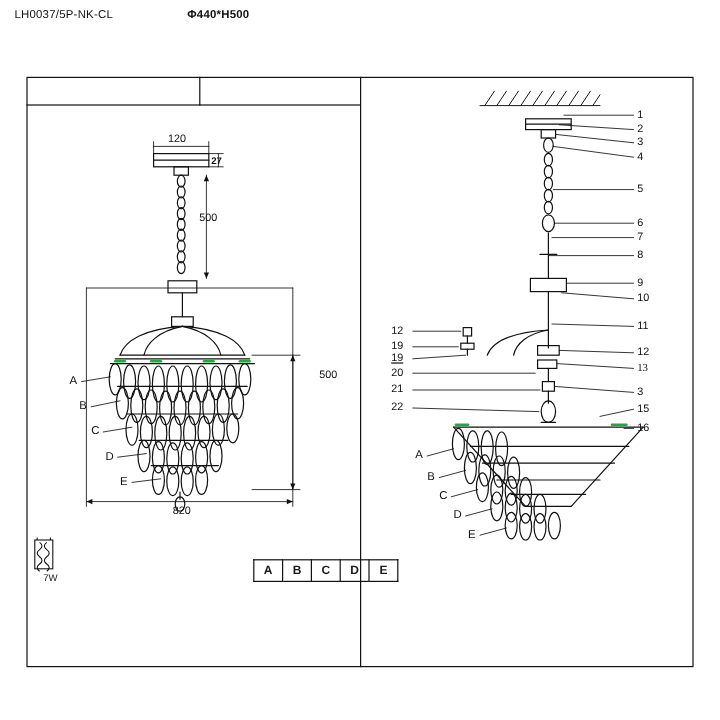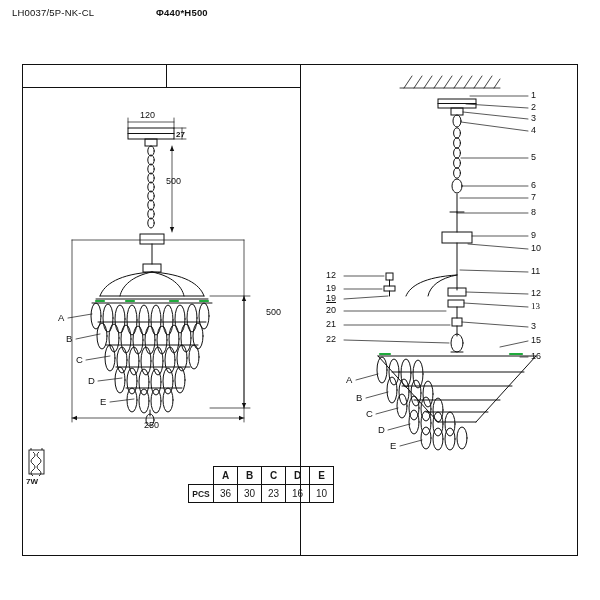--- a/index.html
+++ b/index.html
@@ -101,24 +101,24 @@
   }
   .bom td.head { font-weight: bold; }
   .bom td.rowlabel {
     width: 24px;
     font-size: 8.5px;
     font-weight: bold;
   }
   .bom td.blank { border: none; }
   .bulb-label {
     position: absolute;
-    left: 26px;
+    left: 36px;
     top: 477px;
     font-size: 8px;
-    font-weight: bold;
+    font-weight: normal;
   }
 </style>
 </head>
 <body>
 
 <div id="sheet">
 
   <div class="frame"></div>
   <div class="divider-v"></div>
   <div class="title-row">
@@ -412,21 +412,21 @@
         <line x1="380" y1="354" x2="390" y2="354"></line>
         <line x1="510" y1="354" x2="522" y2="354"></line>
       </g>
     </g>
   </svg>
 
   <div class="lbl" style="left:140px; top:110px;">120</div>
   <div class="lbl lbl-sm" style="left:176px; top:130px;font-weight:bold;">27</div>
   <div class="lbl" style="left:166px; top:176px;">500</div>
   <div class="lbl" style="left:250px; top:307px;margin-left:16px;">500</div>
-  <div class="lbl" style="left:144px; top:420px;">250</div>
+  <div class="lbl" style="left:144px; top:420px;">820</div>
 
   <div class="lbl lbl-letter" style="left:58px; top:312px;">A</div>
   <div class="lbl lbl-letter" style="left:66px; top:333px;">B</div>
   <div class="lbl lbl-letter" style="left:76px; top:354px;">C</div>
   <div class="lbl lbl-letter" style="left:88px; top:375px;">D</div>
   <div class="lbl lbl-letter" style="left:100px; top:396px;">E</div>
 
   <div class="lbl lbl-letter" style="left:346px; top:374px;">A</div>
   <div class="lbl lbl-letter" style="left:356px; top:392px;">B</div>
   <div class="lbl lbl-letter" style="left:366px; top:408px;">C</div>
@@ -471,24 +471,16 @@
   <table class="bom">
     <tbody>
         <tr>
       <td class="blank"></td>
       <td class="head">A</td>
       <td class="head">B</td>
       <td class="head">C</td>
       <td class="head">D</td>
       <td class="head">E</td>
     </tr>
-    <tr>
-      <td class="rowlabel">PCS</td>
-      <td>36</td>
-      <td>30</td>
-      <td>23</td>
-      <td>16</td>
-      <td>10</td>
-    </tr>
   </tbody>
     </table>
 
 </div>
 
 </body></html>

